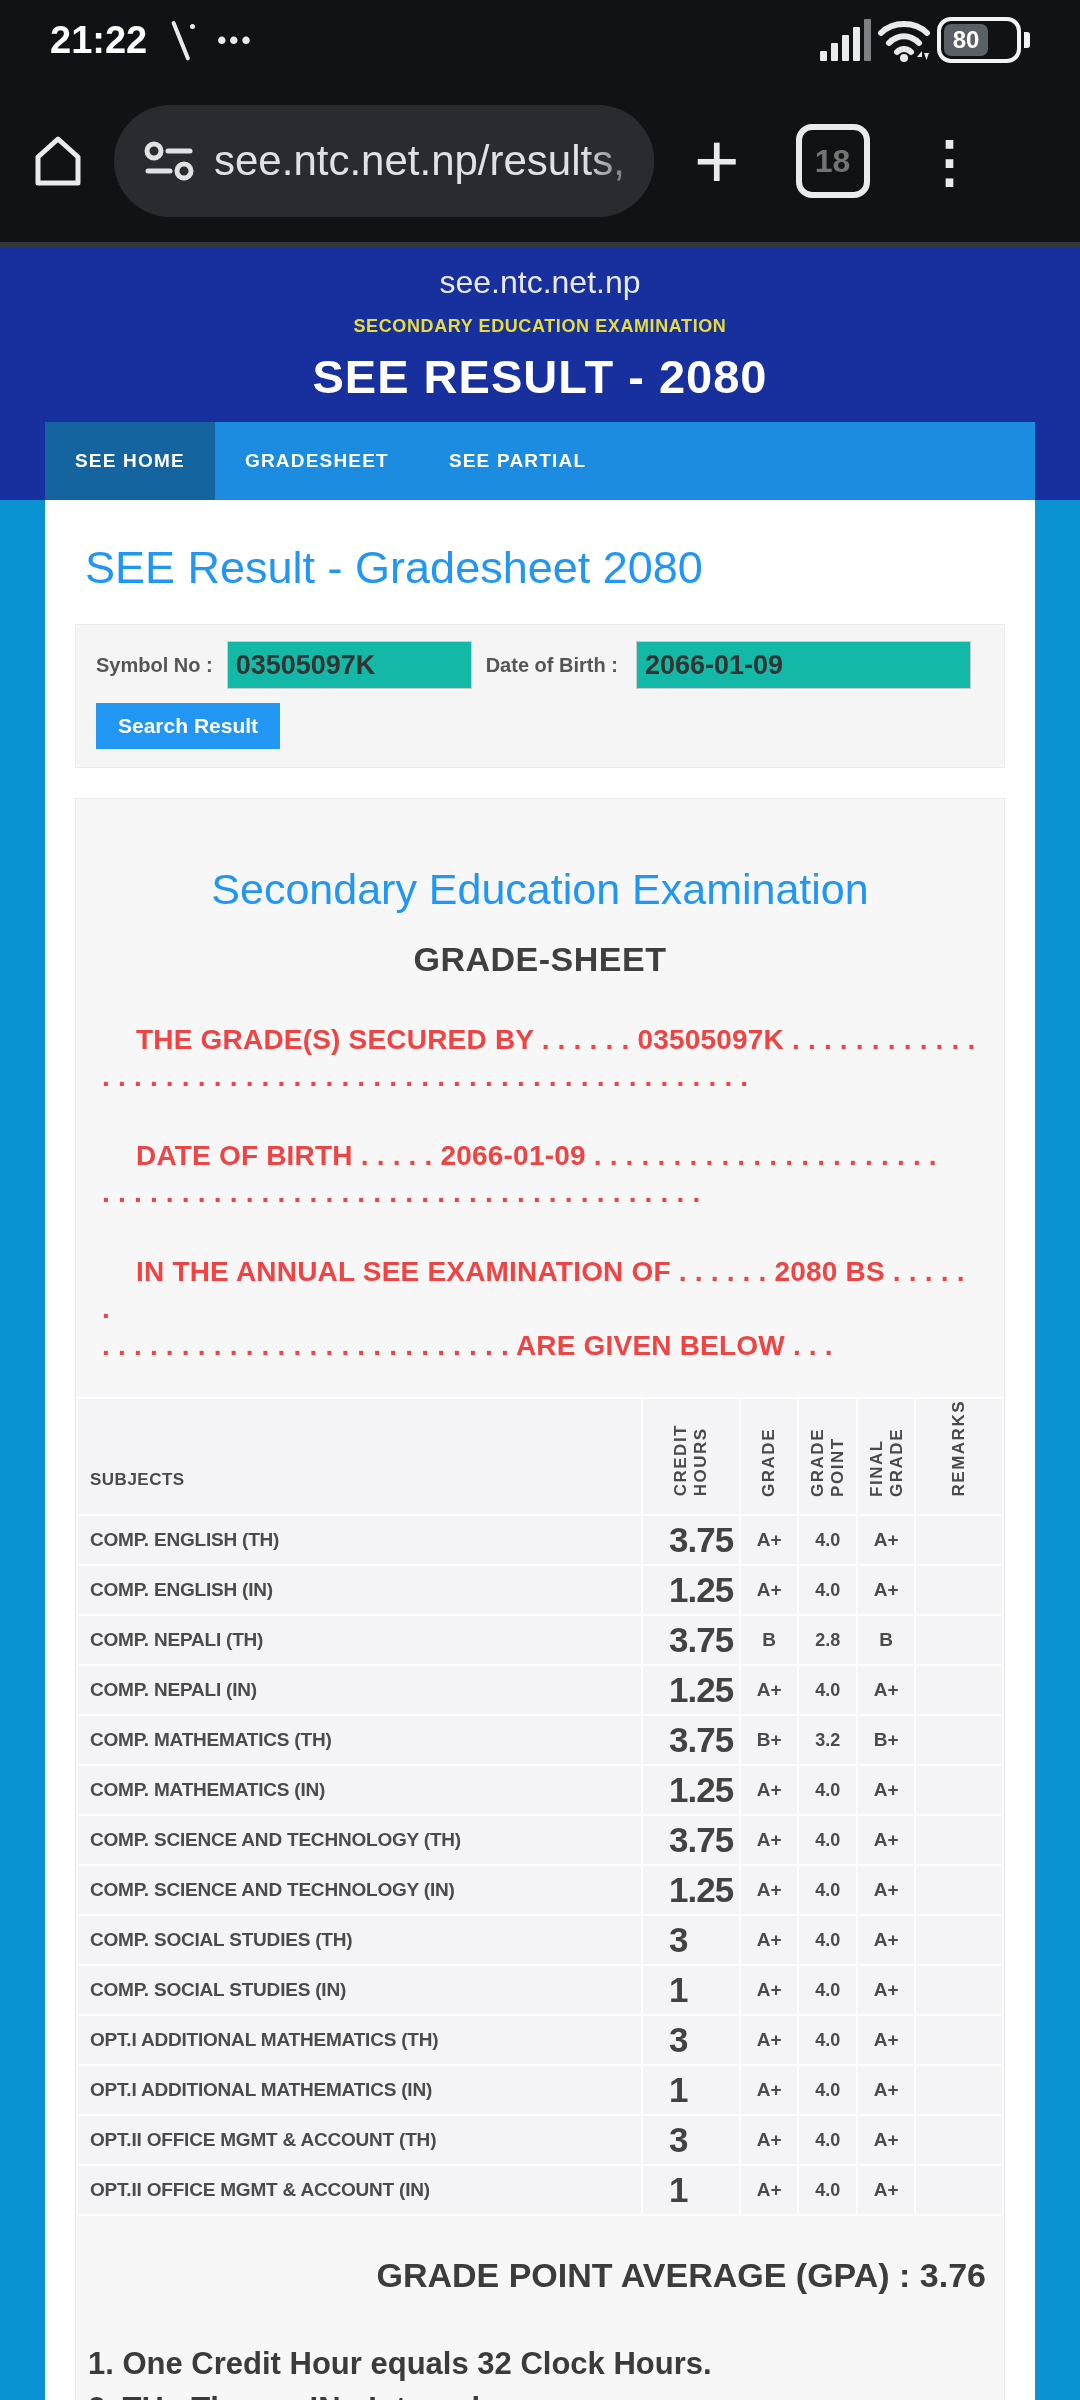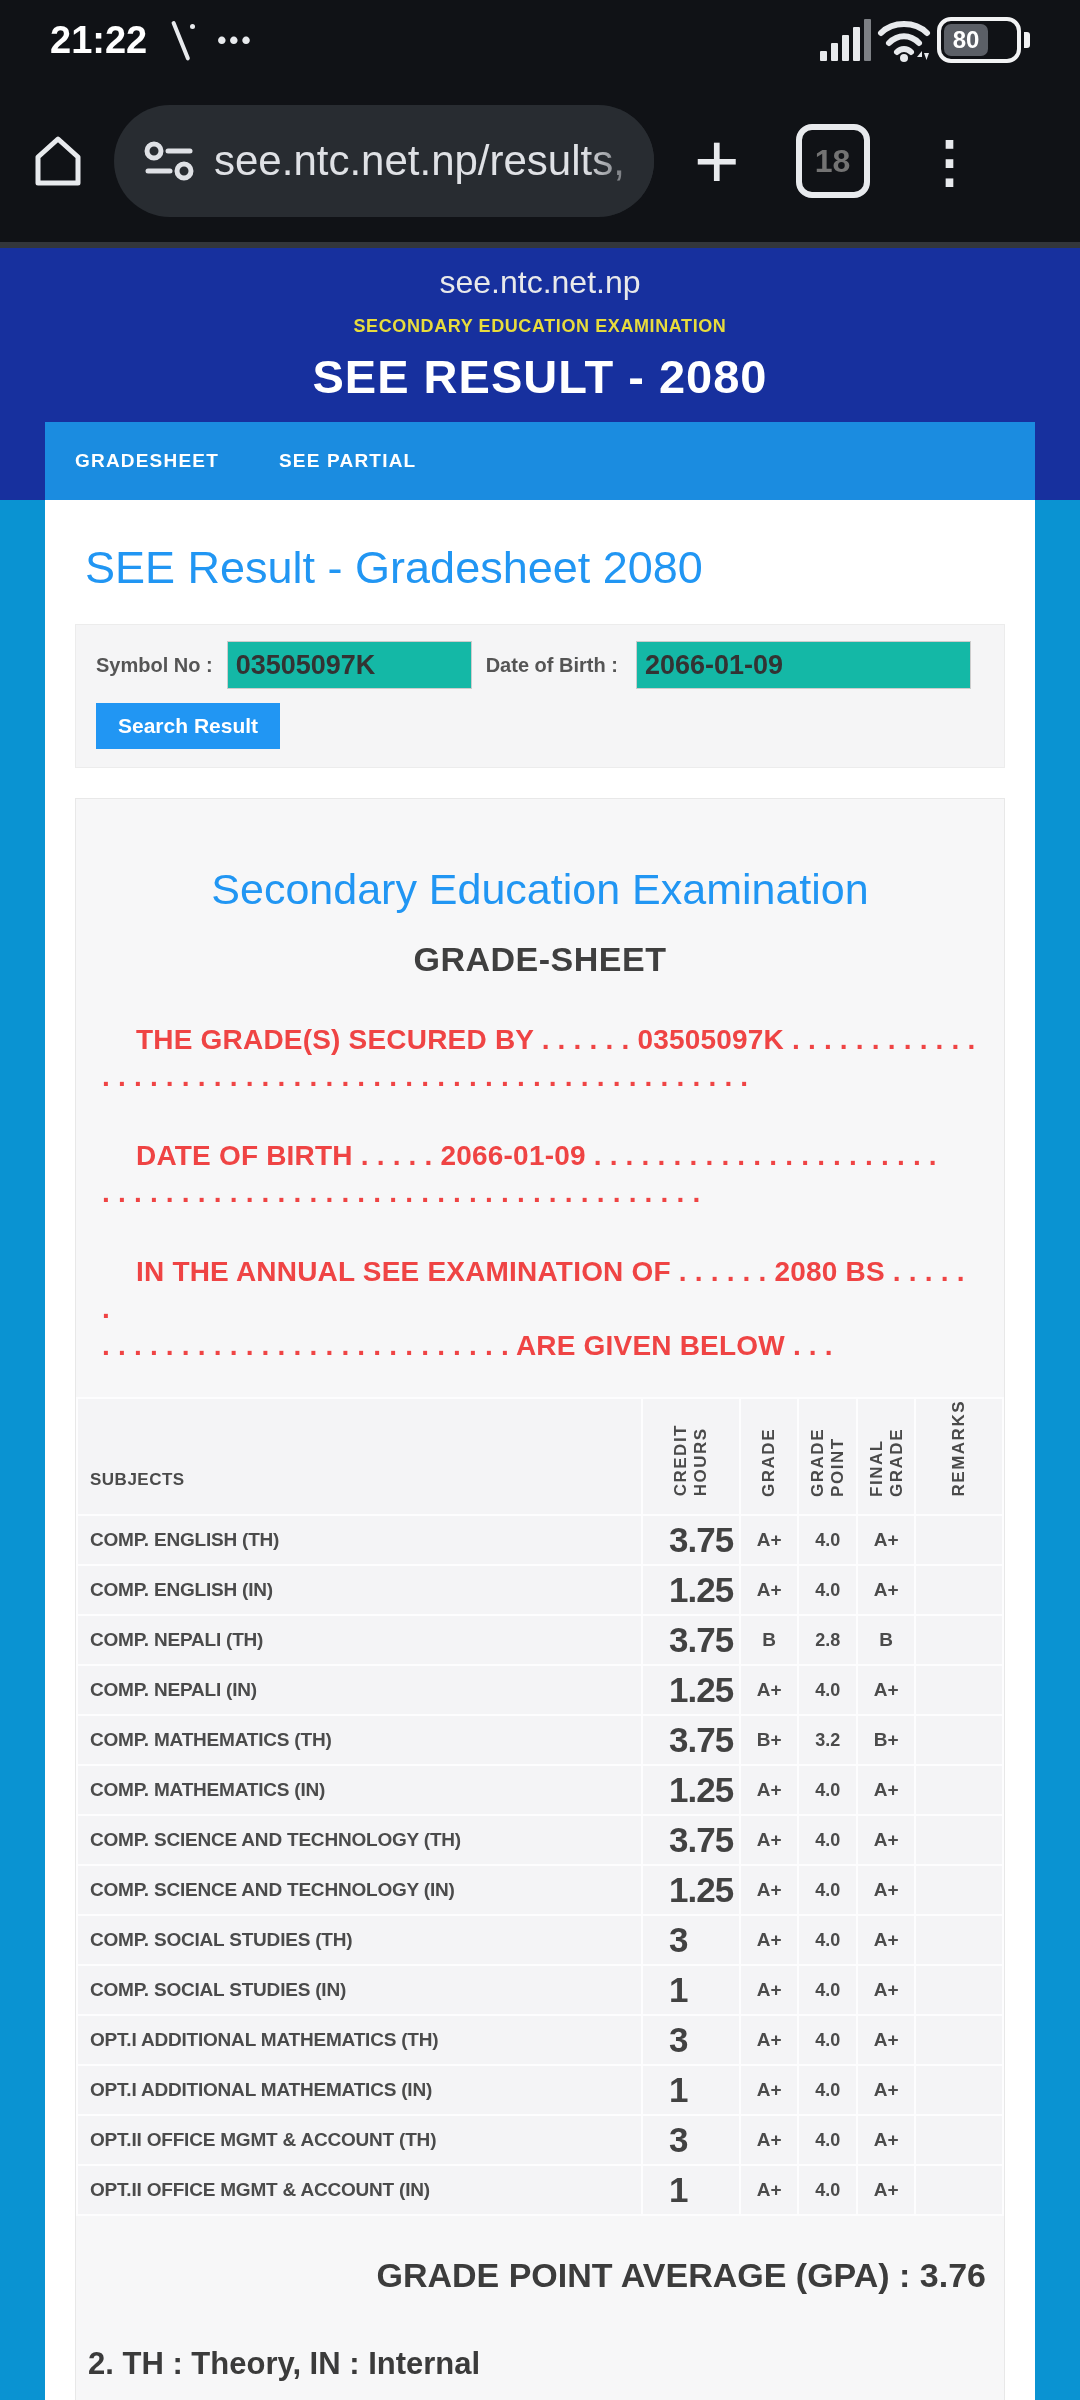--- a/index.html
+++ b/index.html
@@ -173,20 +173,21 @@
   </div>
 
   <div class="site-header">
     <div class="sh-domain">see.ntc.net.np</div>
     <div class="sh-org">SECONDARY EDUCATION EXAMINATION</div>
     <div class="sh-title">SEE RESULT - 2080</div>
   </div>
 
   <div class="nav-wrap">
     <div class="nav-tabs" id="nav-tabs">
+        <div class="nav-tab active">SEE HOME</div>
         <div class="nav-tab">GRADESHEET</div>
         <div class="nav-tab">SEE PARTIAL</div>
       </div>
   </div>
 
   <div class="page-body">
     <div class="white-container">
 
       <div class="page-title">SEE Result - Gradesheet 2080</div>
 
@@ -337,19 +338,20 @@
                 <td class="gpoint">4.0</td>
                 <td class="final">A+</td>
                 <td class="remarks"></td>
               </tr>
             </tbody>
         </table>
 
         <div class="gpa-line">GRADE POINT AVERAGE (GPA) : 3.76</div>
 
         <div class="notes" id="notes-list">
+            <div class="note-item">1. One Credit Hour equals 32 Clock Hours.</div>
             <div class="note-item">2. TH : Theory, IN : Internal</div>
           </div>
       </div>
 
     </div>
   </div>
 </div>
 
 </body></html>

